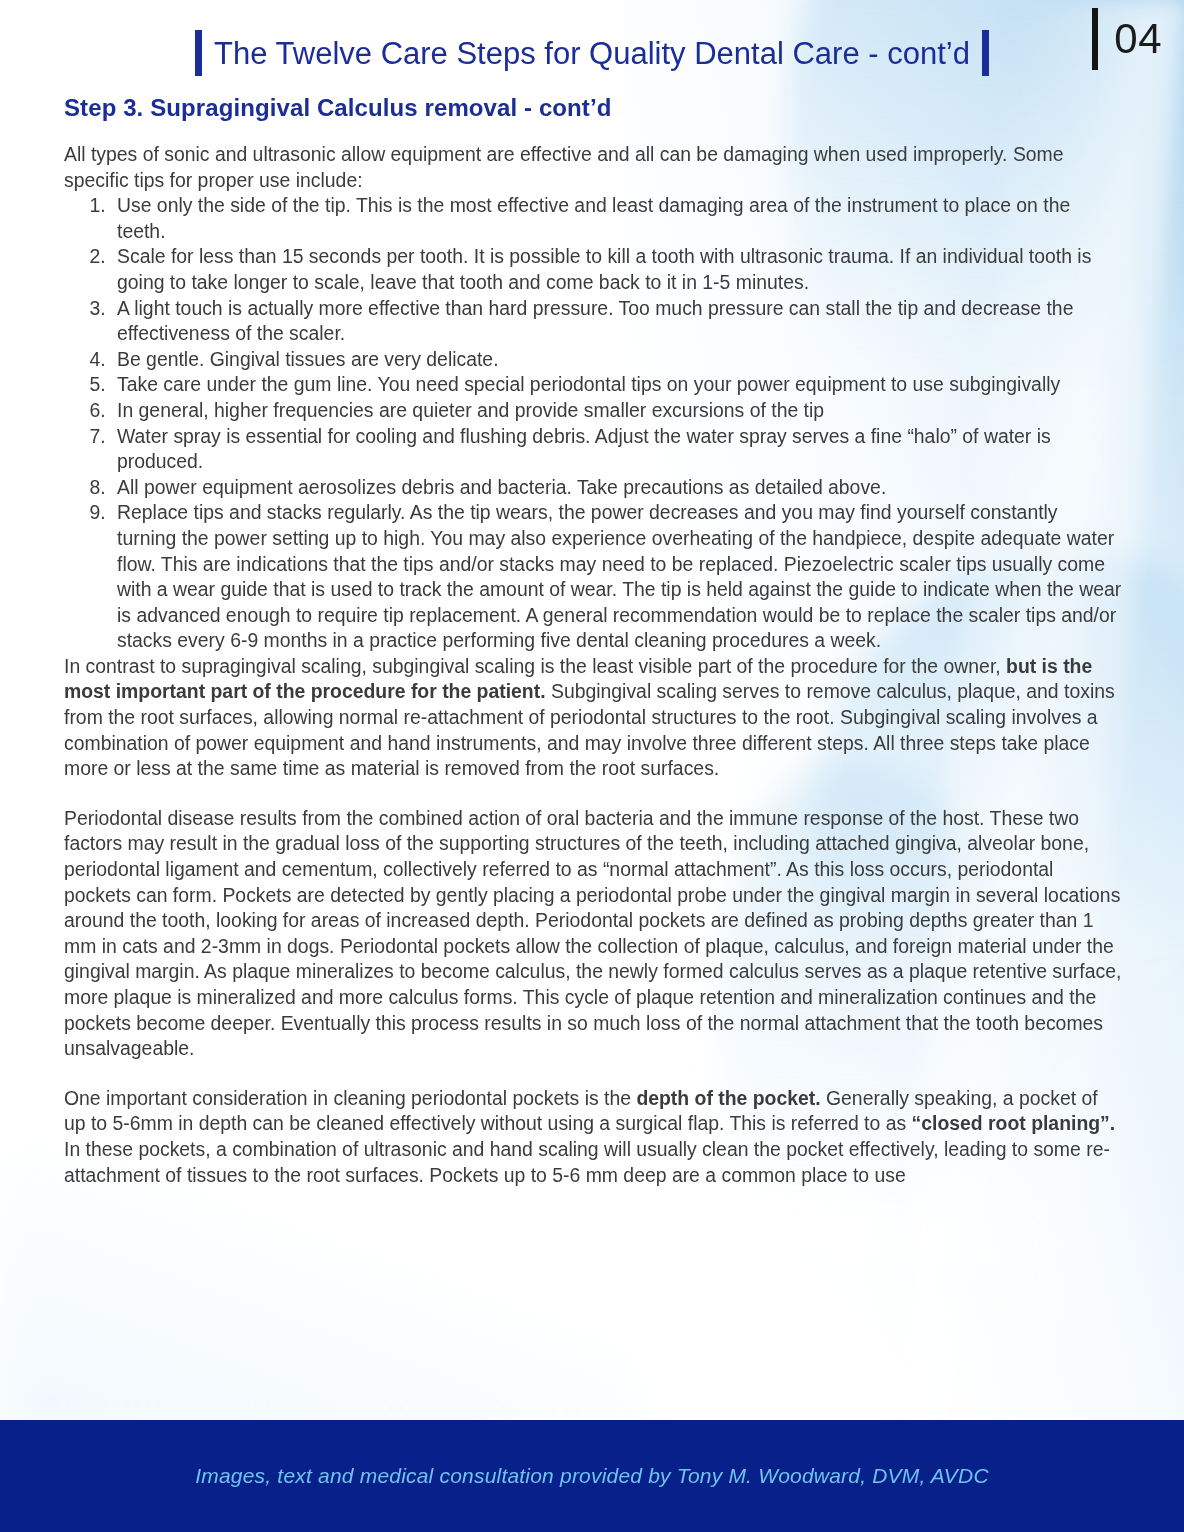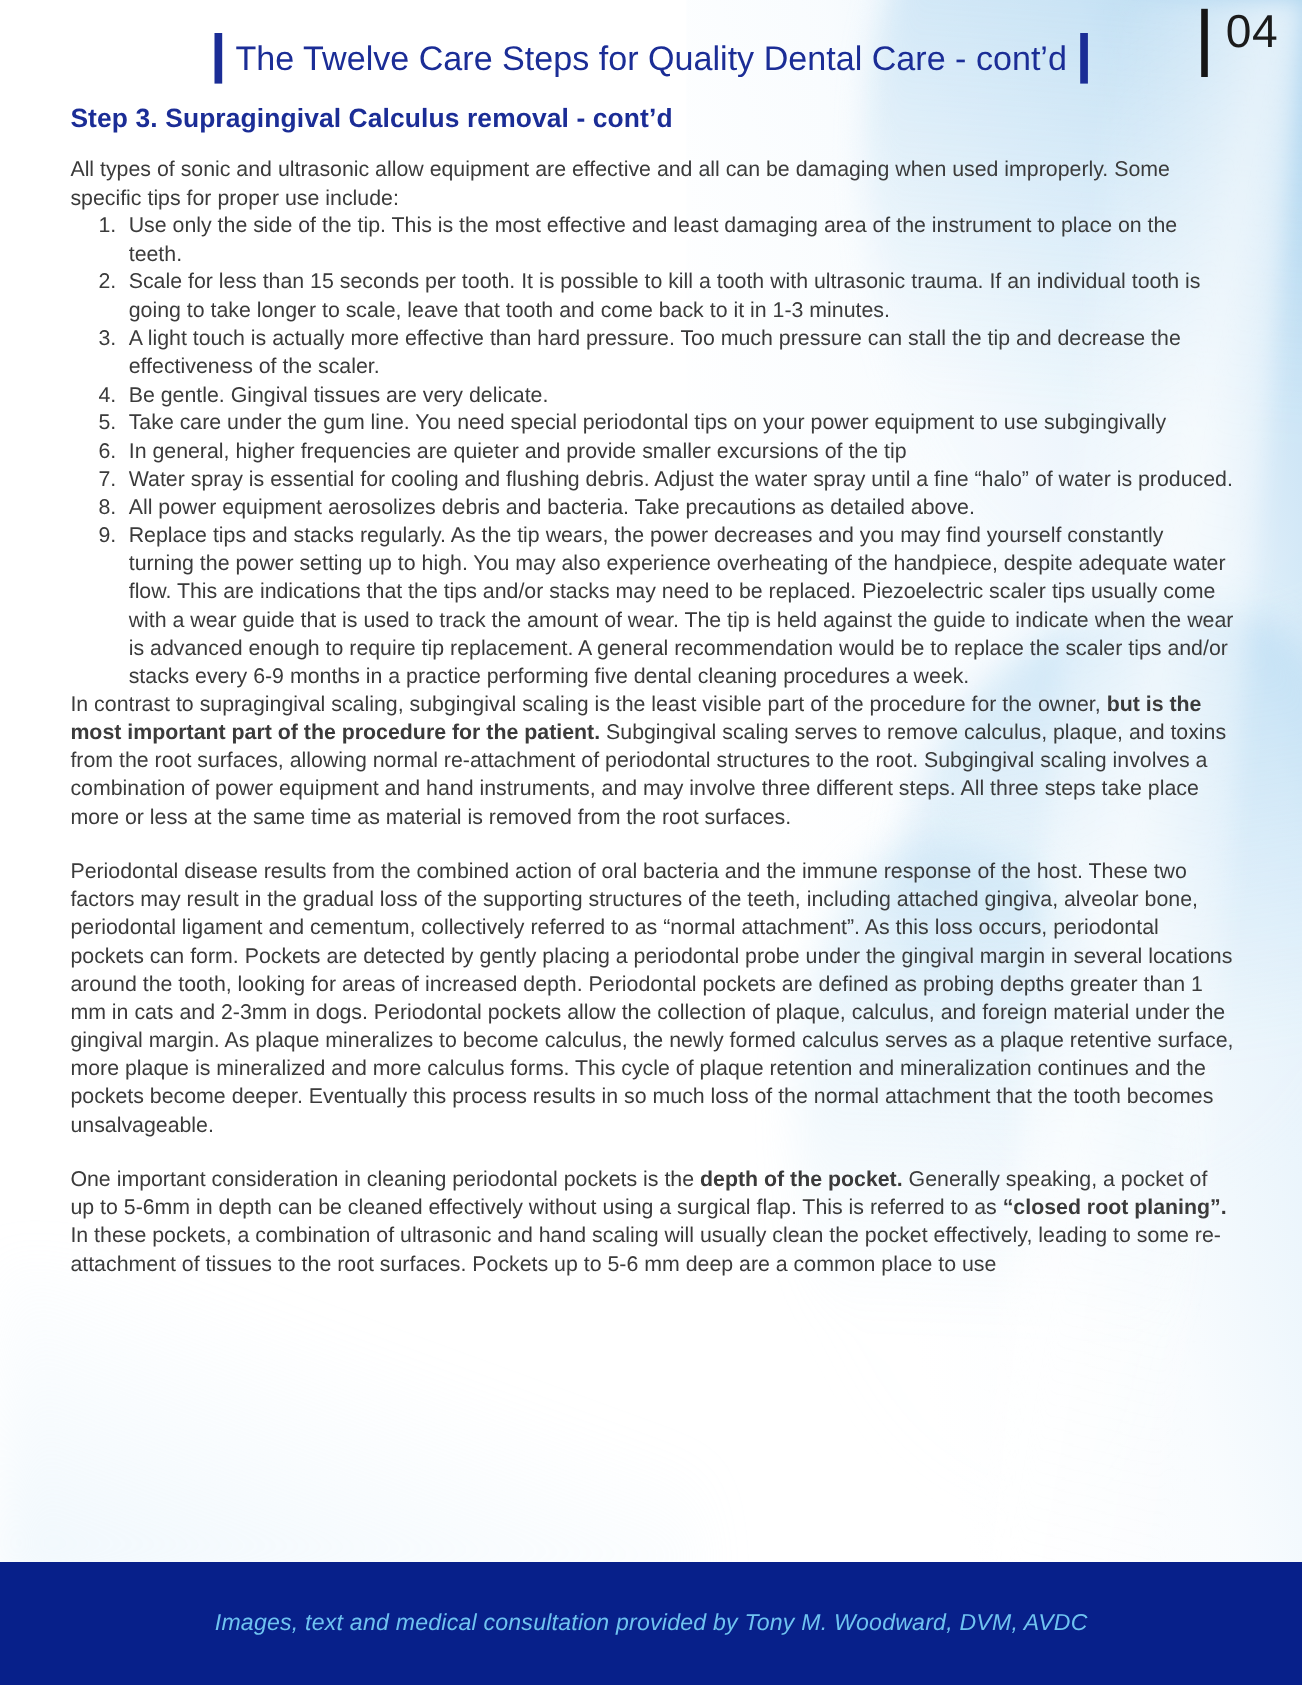--- a/index.html
+++ b/index.html
@@ -98,20 +98,21 @@
     top: 0;
     left: 0;
     width: 1184px;
     height: 92px;
   }
   .page-number-wrap {
     position: absolute;
     top: 8px;
     right: 22px;
     display: flex;
+    align-items: center;
     gap: 16px;
   }
   .page-number-bar {
     width: 6px;
     height: 62px;
     background: #151515;
   }
   .page-number {
     font-size: 42px;
     color: #1b1b1b;
@@ -236,26 +237,26 @@
   </div>
 
   <div class="content">
 
     <div class="step-heading">Step 3. Supragingival Calculus removal - cont’d</div>
 
     <p class="body">All types of sonic and ultrasonic allow equipment are effective and all can be damaging when used improperly. Some specific tips for proper use include:</p>
 
     <ol class="numlist">
       <li>Use only the side of the tip. This is the most effective and least damaging area of the instrument to place on the teeth.</li>
-      <li>Scale for less than 15 seconds per tooth. It is possible to kill a tooth with ultrasonic trauma. If an individual tooth is going to take longer to scale, leave that tooth and come back to it in 1-3 minutes.</li>
+      <li>Scale for less than 15 seconds per tooth. It is possible to kill a tooth with ultrasonic trauma. If an individual tooth is going to take longer to scale, leave that tooth and come back to it in 1-5 minutes.</li>
       <li>A light touch is actually more effective than hard pressure. Too much pressure can stall the tip and decrease the effectiveness of the scaler.</li>
       <li>Be gentle. Gingival tissues are very delicate.</li>
       <li>Take care under the gum line. You need special periodontal tips on your power equipment to use subgingivally</li>
       <li>In general, higher frequencies are quieter and provide smaller excursions of the tip</li>
-      <li>Water spray is essential for cooling and flushing debris. Adjust the water spray until a fine “halo” of water is produced.</li>
+      <li>Water spray is essential for cooling and flushing debris. Adjust the water spray serves a fine “halo” of water is produced.</li>
       <li>All power equipment aerosolizes debris and bacteria. Take precautions as detailed above.</li>
       <li>Replace tips and stacks regularly. As the tip wears, the power decreases and you may find yourself constantly turning the power setting up to high. You may also experience overheating of the handpiece, despite adequate water flow. This are indications that the tips and/or stacks may need to be replaced. Piezoelectric scaler tips usually come with a wear guide that is used to track the amount of wear. The tip is held against the guide to indicate when the wear is advanced enough to require tip replacement. A general recommendation would be to replace the scaler tips and/or stacks every 6-9 months in a practice performing five dental cleaning procedures a week.</li>
     </ol>
 
 
     <p class="body"><span>In contrast to supragingival scaling, subgingival scaling is the least visible part of the procedure for the owner, </span><b>but is the most important part of the procedure for the patient.</b><span> Subgingival scaling serves to remove calculus, plaque, and toxins from the root surfaces, allowing normal re-attachment of periodontal structures to the root. Subgingival scaling involves a combination of power equipment and hand instruments, and may involve three different steps. All three steps take place more or less at the same time as material is removed from the root surfaces.</span></p>
 
 
     <p class="body gap-para">Periodontal disease results from the combined action of oral bacteria and the immune response of the host. These two factors may result in the gradual loss of the supporting structures of the teeth, including attached gingiva, alveolar bone, periodontal ligament and cementum, collectively referred to as “normal attachment”. As this loss occurs, periodontal pockets can form. Pockets are detected by gently placing a periodontal probe under the gingival margin in several locations around the tooth, looking for areas of increased depth. Periodontal pockets are defined as probing depths greater than 1 mm in cats and 2-3mm in dogs. Periodontal pockets allow the collection of plaque, calculus, and foreign material under the gingival margin. As plaque mineralizes to become calculus, the newly formed calculus serves as a plaque retentive surface, more plaque is mineralized and more calculus forms. This cycle of plaque retention and mineralization continues and the pockets become deeper. Eventually this process results in so much loss of the normal attachment that the tooth becomes unsalvageable.</p>
 

